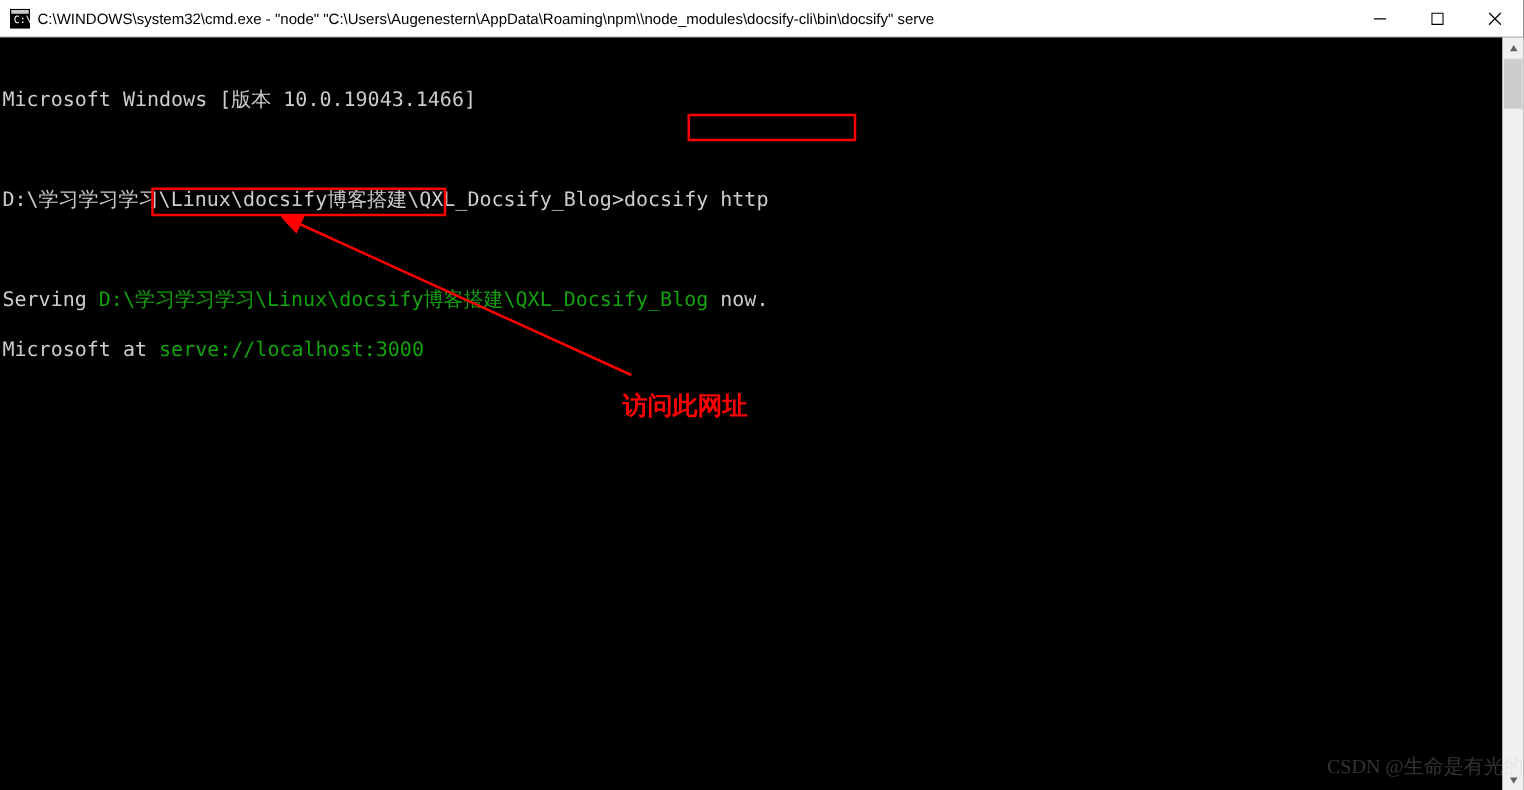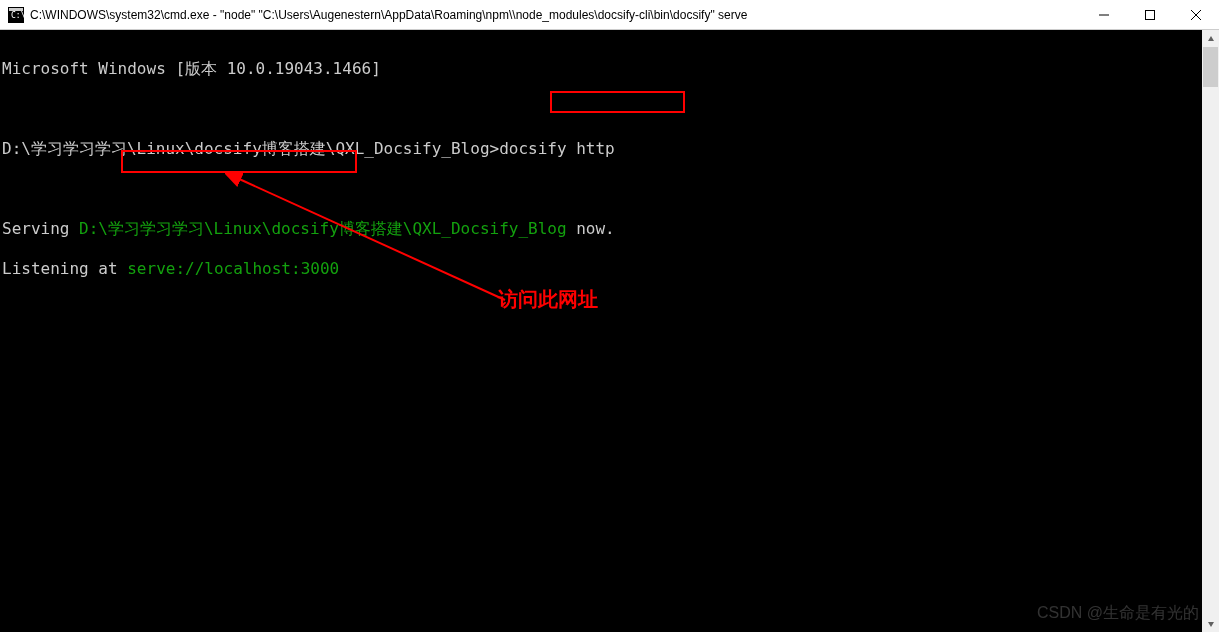--- a/index.html
+++ b/index.html
@@ -58,21 +58,21 @@
     }
     .window-btn svg {
       width: 10px;
       height: 10px;
       stroke: #000;
       stroke-width: 1;
       fill: none;
     }
     .terminal {
       background: #000;
-      padding: 9px 2px;
+      padding: 20px 2px;
       font-size: 16px;
       line-height: 20px;
       color: #ccc;
       white-space: pre;
       font-family: "NSimSun", "SimSun", Consolas, monospace;
     }
     .line {
       height: 20px;
     }
     .green {
@@ -94,23 +94,23 @@
       position: absolute;
       color: #f00;
       font-family: "Microsoft YaHei", sans-serif;
       font-size: 20px;
       font-weight: bold;
       pointer-events: none;
     }
     .watermark {
       position: absolute;
       bottom: 8px;
-      right: 20px;
+      right: 0;
       color: rgba(200,200,200,0.25);
-      font-family: Liberation Sans, sans-serif;
+      font-family: Liberation Serif, serif;
       font-size: 16px;
     }
     .scrollbar {
       position: absolute;
       right: 0;
       top: 30px;
       bottom: 0;
       width: 17px;
       background: #f0f0f0;
     }
@@ -179,36 +179,36 @@
     </div>
   </div>
 </div>
 
 <div class="terminal">
 <div class="line"><span class="white">Microsoft Windows [版本 10.0.19043.1466]</span></div>
 <div class="line"></div>
 <div class="line"><span class="white">D:\学习学习学习\Linux\docsify博客搭建\QXL_Docsify_Blog&gt;</span><span class="white">docsify http</span></div>
 <div class="line"></div>
 <div class="line"><span class="white">Serving </span><span class="green">D:\学习学习学习\Linux\docsify博客搭建\QXL_Docsify_Blog</span><span class="white"> now.</span></div>
-<div class="line"><span class="white">Listening at </span><span class="green">serve://localhost:3000</span></div>
+<div class="line"><span class="white">Microsoft at </span><span class="green">serve://localhost:3000</span></div>
 </div>
 
 <div class="red-box" style="left:550px; top:91px; width:135px; height:22px;"></div>
 <div class="red-box" style="left:121px; top:150px; width:236px; height:23px;"></div>
 
 <svg class="annotation-arrow" style="left:225px; top:170px; width:290px; height:150px;">
   <defs>
     <marker id="arrowhead" markerWidth="10" markerHeight="8" refX="2" refY="4" orient="auto">
       <polygon points="0 0, 10 4, 0 8" fill="#f00"></polygon>
     </marker>
   </defs>
   <line x1="280" y1="130" x2="12" y2="8" stroke="#f00" stroke-width="2" marker-end="url(#arrowhead)"></line>
 </svg>
 
-<div class="annotation-text" style="left:498px; top:286px;">访问此网址</div>
+<div class="annotation-text" style="left:498px; top:311px;">访问此网址</div>
 
 <div class="scrollbar">
   <div class="scrollbar-btn up">
     <svg viewBox="0 0 8 8">
         <polygon points="4,1 7,6 1,6"></polygon>
       </svg>
   </div>
   <div class="scrollbar-track">
     <div class="scrollbar-thumb"></div>
   </div>

